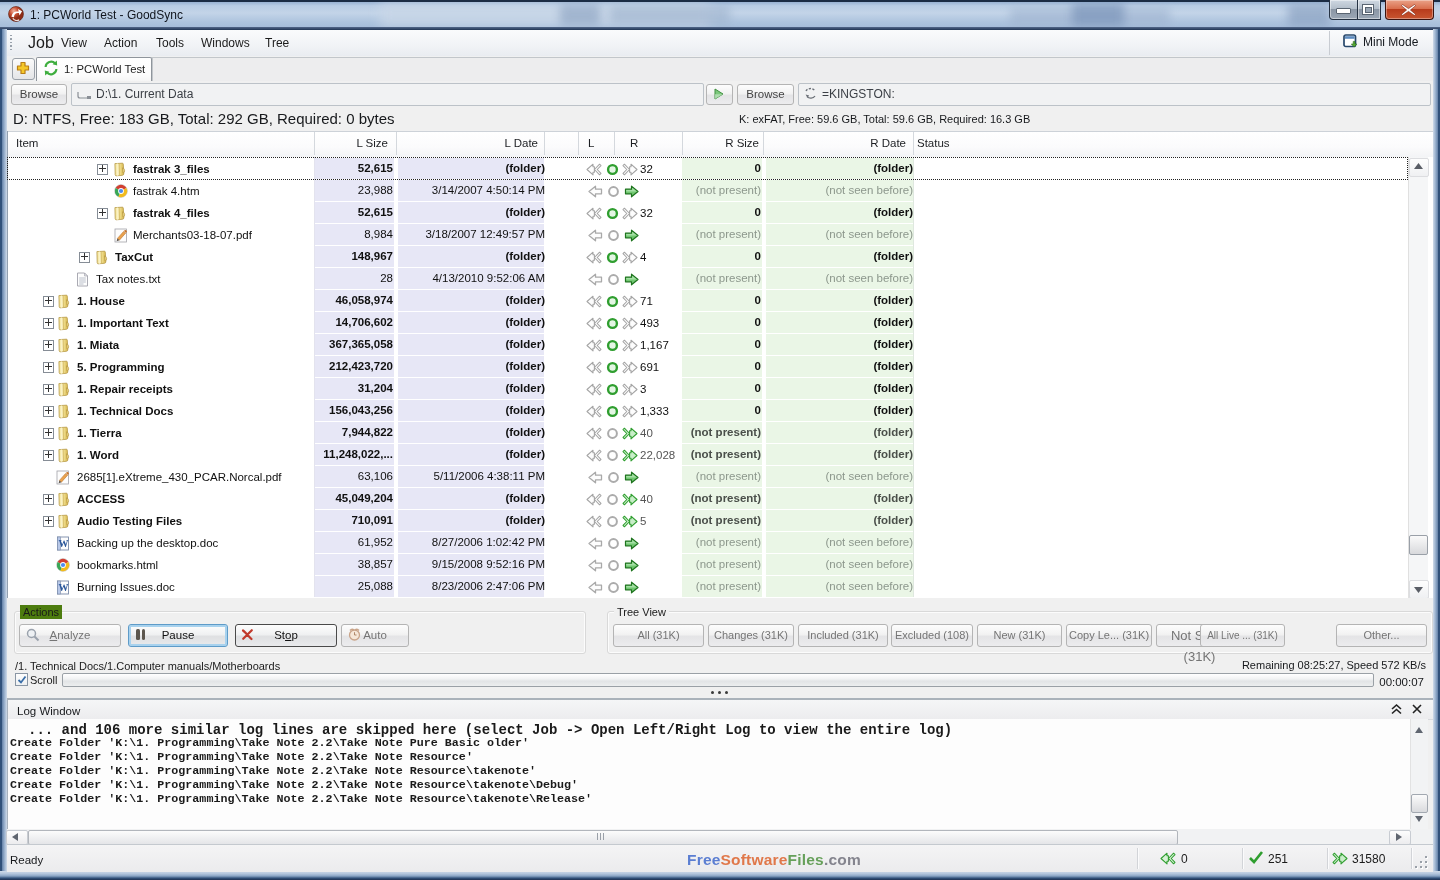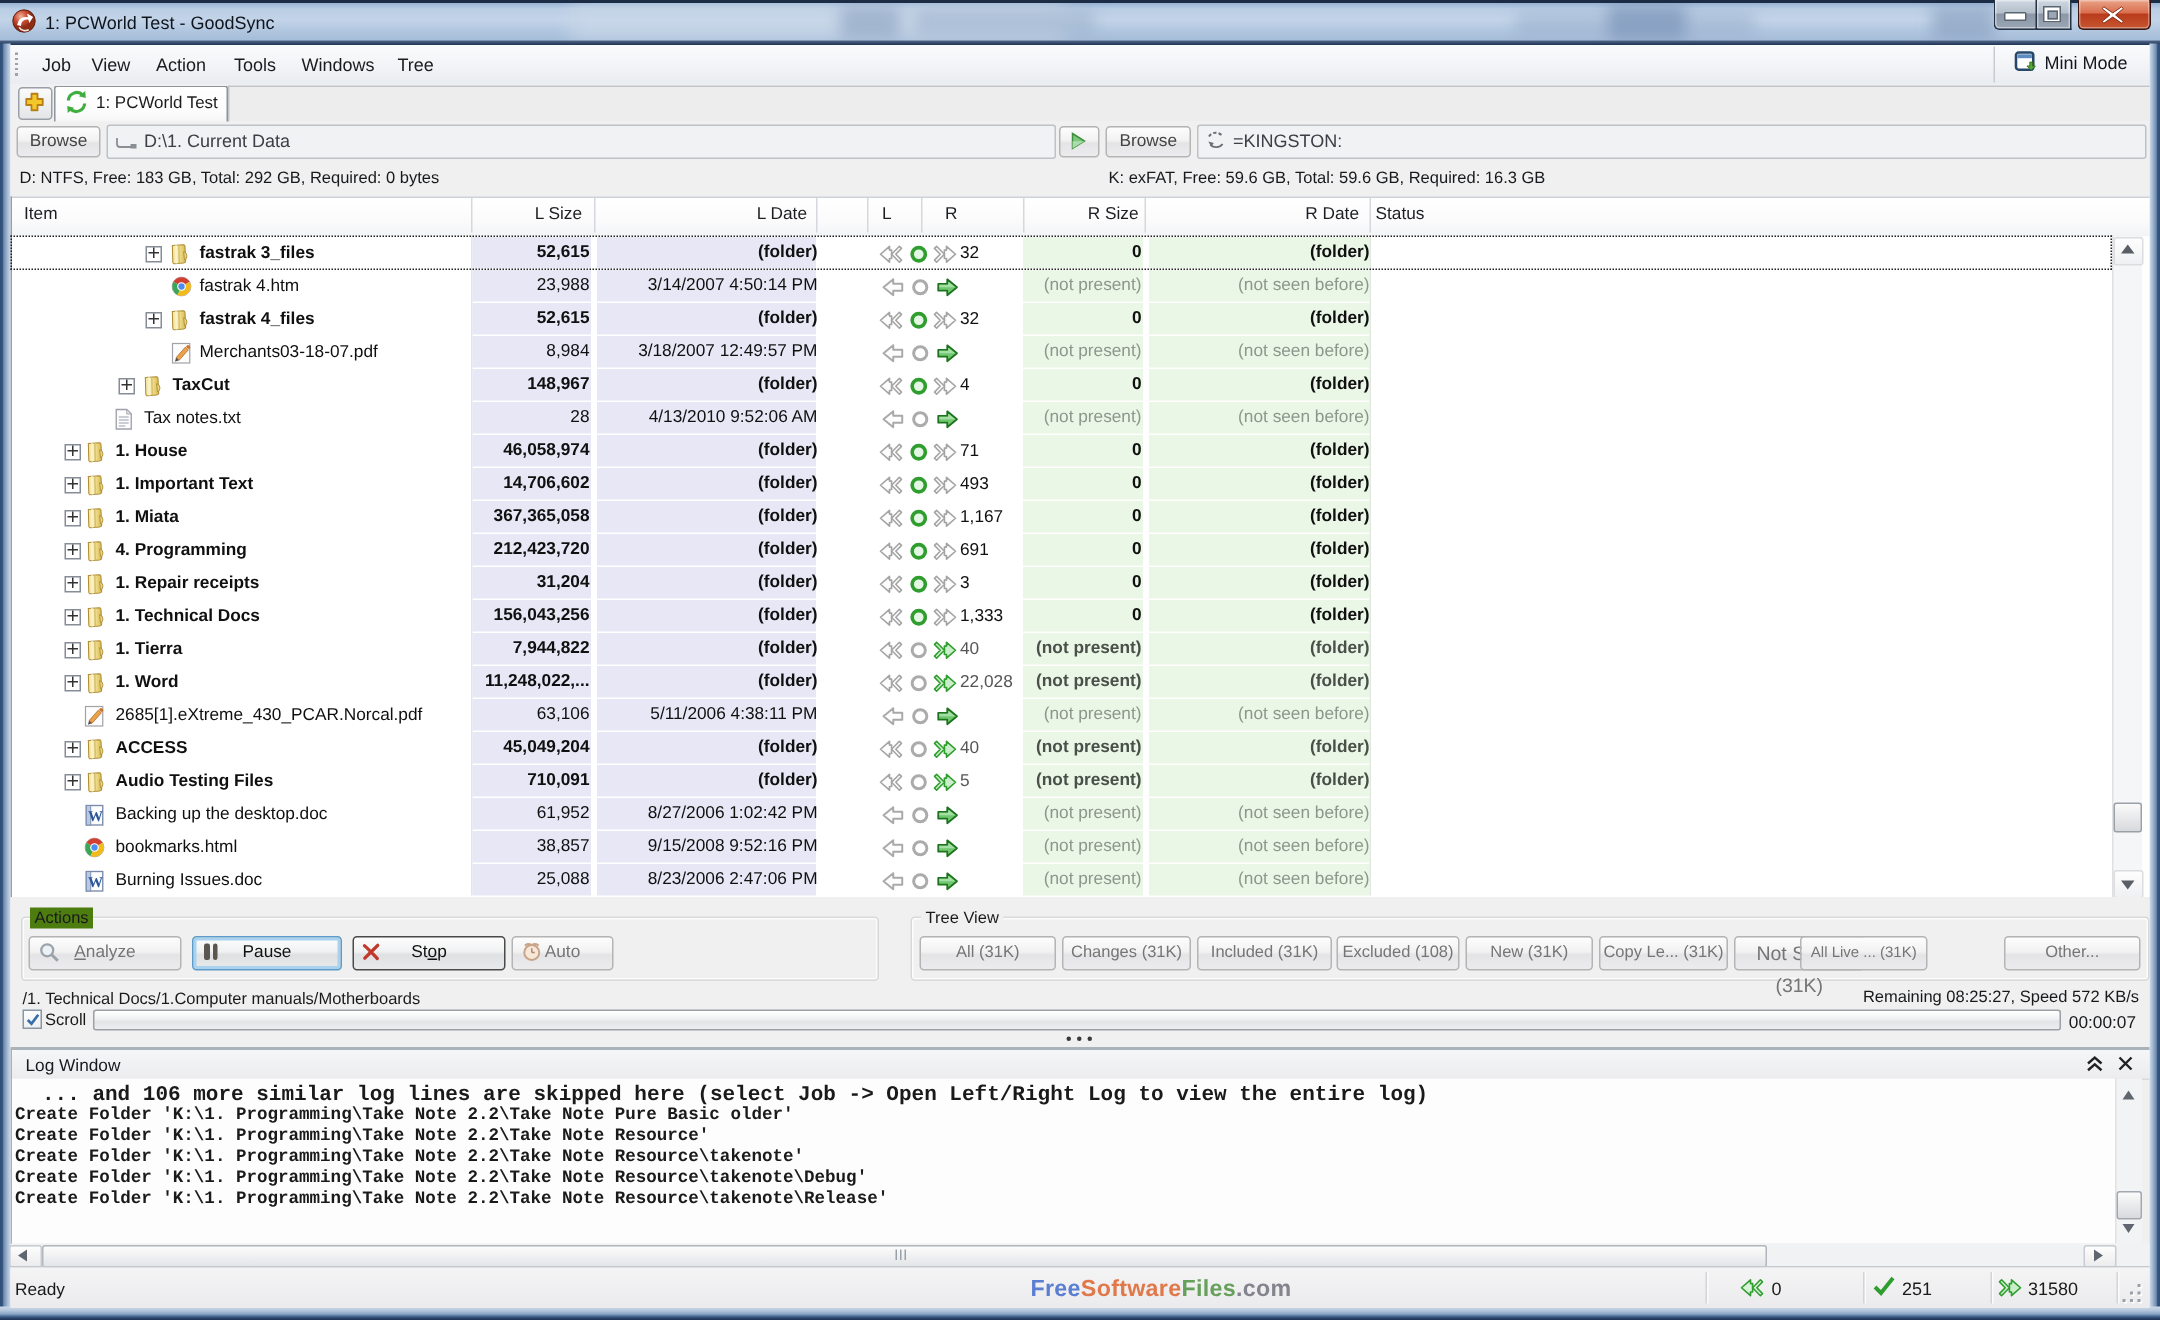--- a/index.html
+++ b/index.html
@@ -60,21 +60,21 @@
  background:linear-gradient(90deg,#31517a 0%,#31517a 22%,#6d89ae 35%,#93acca 60%,#b9c9de 85%,#cfdbe9 100%);"></div>
 <div class="ab" style="left:1433px;top:29px;width:7px;height:845px;
  background:linear-gradient(270deg,#31517a 0%,#31517a 22%,#6d89ae 35%,#93acca 60%,#b9c9de 85%,#cfdbe9 100%);"></div>
 <div class="ab" style="left:0;top:871px;width:1440px;height:9px;
  background:linear-gradient(180deg,#cfdbe9 0%,#b3c5dc 30%,#8ba6c6 55%,#31517a 80%,#1d3050 100%);"></div>
 
 <div class="ab" style="left:7px;top:30px;width:1426px;height:26px;
  background:linear-gradient(180deg,#fafbfc 0%,#f1f3f6 60%,#e9ecf1 100%);border-bottom:1px solid #e2e5ea;"></div>
 <div class="ab" style="left:10px;top:35px;width:3px;height:16px;
  background-image:repeating-linear-gradient(180deg,#9aa2ac 0,#9aa2ac 1.5px,transparent 1.5px,transparent 3.5px);width:2px;"></div>
-<div class="t" style="left:28px;top:36px;font-size:12px;">Job</div>
+<div class="t" style="left:28px;top:36px;font-size:16px;">Job</div>
 <div class="t" style="left:61px;top:36px;font-size:12px;">View</div>
 <div class="t" style="left:104px;top:36px;font-size:12px;">Action</div>
 <div class="t" style="left:156px;top:36px;font-size:12px;">Tools</div>
 <div class="t" style="left:201px;top:36px;font-size:12px;">Windows</div>
 <div class="t" style="left:265px;top:36px;font-size:12px;">Tree</div>
 
 <div class="ab" style="left:1329px;top:31px;width:1px;height:24px;background:#c8ccd2;"></div>
 <svg style="left:1343px;top:34px;" width="15" height="15" viewBox="0 0 15 15">
 <rect x="1" y="1" width="11.5" height="11.5" rx="1.8" fill="#fff" stroke="#27476b" stroke-width="1.7"></rect>
 <path d="M2,2.2 h9.6 v2.6 H2 Z" fill="#5e8cc0"></path>
@@ -115,21 +115,21 @@
 <div class="ab btn" style="left:737px;top:84px;width:55px;height:19px;line-height:19px;color:#444;">Browse</div>
 <div class="ab" style="left:798px;top:83px;width:631px;height:21px;border:1px solid #bcc2c8;border-radius:2px;background:#f1f2f3;"></div>
 <svg style="left:803px;top:86px;" width="15" height="15" viewBox="0 0 15 15">
  <path d="M3,5 A5,4.4 0 0 1 12,5" fill="none" stroke="#6a6f76" stroke-width="1.3" stroke-dasharray="2.2 1.4"></path>
  <path d="M12,10 A5,4.4 0 0 1 4,10.6" fill="none" stroke="#6a6f76" stroke-width="1.3"></path>
  <path d="M2.6,8.4 l1.8,3.4 1.8,-2.4 Z" fill="#6a6f76"></path>
 </svg>
 <div class="t" style="left:822px;top:87px;font-size:12px;color:#3c4046;">=KINGSTON:</div>
 
 <div class="ab" style="left:7px;top:107px;width:1426px;height:24px;background:#f0f0f0;"></div>
-<div class="t" style="left:13px;top:112px;font-size:11px;color:#17191c;">D: NTFS, Free: 183 GB, Total: 292 GB, Required: 0 bytes</div>
+<div class="t" style="left:13px;top:112px;font-size:15px;color:#17191c;">D: NTFS, Free: 183 GB, Total: 292 GB, Required: 0 bytes</div>
 <div class="t" style="left:739px;top:112px;font-size:11px;color:#17191c;">K: exFAT, Free: 59.6 GB, Total: 59.6 GB, Required: 16.3 GB</div>
 
 <div class="ab" style="left:7px;top:131px;width:1426px;height:25px;border-top:1px solid #cdd2d8;border-bottom:1px solid #cdd2d8;
  background:linear-gradient(180deg,#ffffff 0%,#fbfbfc 60%,#f3f4f6 100%);"></div>
 <div class="t" style="left:16px;top:136px;color:#1c1e22;">Item</div>
 <div class="num" style="left:294px;top:136px;width:94px;color:#1c1e22;line-height:14px;height:14px;">L Size</div>
 <div class="num" style="left:444px;top:136px;width:94px;color:#1c1e22;line-height:14px;height:14px;">L Date</div>
 <div class="t" style="left:588px;top:136px;color:#1c1e22;">L</div>
 <div class="t" style="left:630px;top:136px;color:#1c1e22;">R</div>
 <div class="num" style="left:665px;top:136px;width:94px;color:#1c1e22;line-height:14px;height:14px;">R Size</div>
@@ -415,21 +415,21 @@
 <div class="cellR" style="left:766px;top:356px;width:147px;height:21px;"></div>
 <div class="ab" style="left:43px;top:361.5px;width:9px;height:9px;border:1px solid #868d96;background:#fff;"></div>
 <div class="ab" style="left:45px;top:366.0px;width:7px;height:1px;background:#333;"></div>
 <div class="ab" style="left:48px;top:363.0px;width:1px;height:7px;background:#333;"></div>
 <svg style="left:57px;top:359.5px;" width="14" height="15" viewBox="0 0 14 15">
 <path d="M1.9,1.6 L9.3,1.2 a1,1 0 0 1 1,1 L10.8,11.6 a1.6,1.6 0 0 1 -1.4,1.7 L3.4,13.8 a1.1,1.1 0 0 1 -1.2,-1 Z" fill="url(#fg)" stroke="#ad8c34" stroke-width=".7"></path>
 <path d="M9.4,5.8 a2.5,3 0 0 1 2.2,2.6 a2.2,2.6 0 0 1 -1.6,2.8 Z" fill="#e9d484" stroke="#ad8c34" stroke-width=".6"></path>
 <path d="M4.4,1.5 L4.7,13.7" stroke="#faf2c6" stroke-width="1.3" fill="none"></path>
 <path d="M6.2,1.4 L6.5,13.6" stroke="#d0b660" stroke-width=".8" fill="none"></path>
 </svg>
-<div class="t b" style="left:77px;top:359.5px;color:#101010;">4. Programming</div>
+<div class="t b" style="left:77px;top:359.5px;color:#101010;">5. Programming</div>
 <div class="num b" style="left:300px;top:356px;width:93px;color:#101010;">212,423,720</div>
 <div class="num b" style="left:420px;top:356px;width:125px;color:#101010;">(folder)</div>
 <svg style="left:586px;top:360.5px;" width="16" height="13" viewBox="0 0 16 13">
 <path d="M7,1.2 L1,6.5 L7,11.8 V9.3 H8.4 V3.7 H7 Z" fill="#fdfdfd" stroke="#a4a4a4" stroke-width="1.1" stroke-linejoin="round"></path>
 <path d="M13.6,1.2 L8.4,6.5 L13.6,11.8 L15,10.4 L11.2,6.5 L15,2.6 Z" fill="#fdfdfd" stroke="#a4a4a4" stroke-width="1.05" stroke-linejoin="round"></path>
 </svg>
 <svg style="left:606px;top:360.5px;" width="13" height="13" viewBox="0 0 13 13">
 <circle cx="6.5" cy="6.5" r="4.4" fill="#e4f6e4" stroke="#2f9e2f" stroke-width="2.4"></circle>
 </svg>
 <svg style="left:621px;top:360.5px;" width="17" height="13" viewBox="0 0 17 13">

